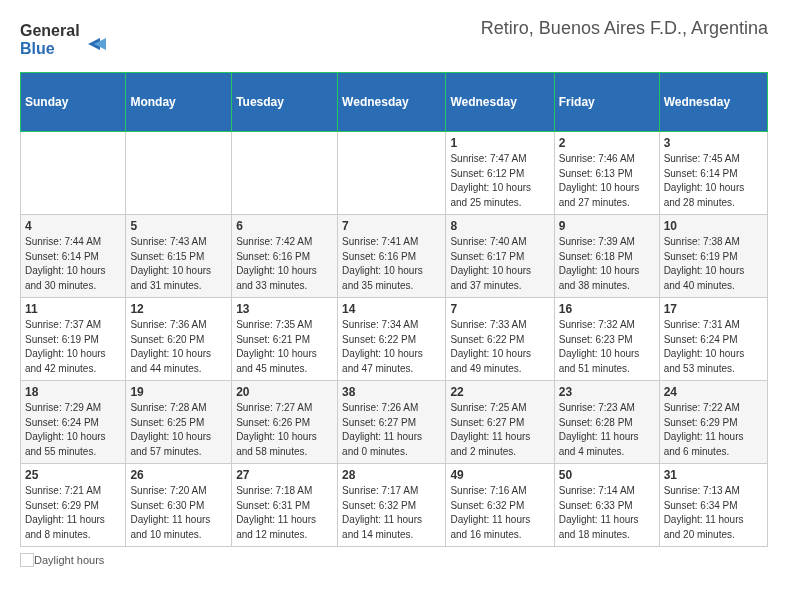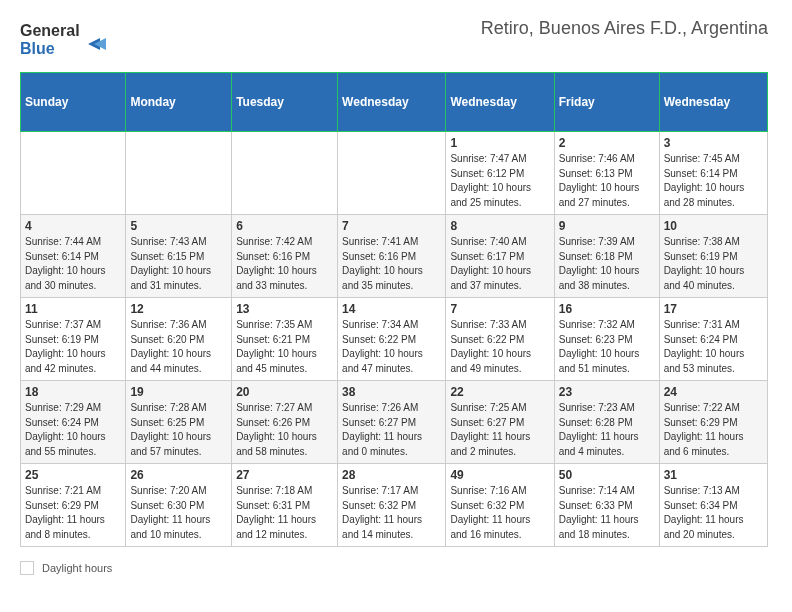--- a/index.html
+++ b/index.html
@@ -74,26 +74,25 @@
     }
     .day-info {
       color: #333;
       font-size: 10px;
       line-height: 1.45;
     }
     .empty-cell {
       background: #fff !important;
     }
     .footer {
-      margin-top: 14px;
+      margin-top: 6px;
       font-size: 11px;
       color: #555;
       display: flex;
       align-items: center;
-      gap: 8px;
     }
     .footer-box {
       display: inline-block;
       width: 14px;
       height: 14px;
       background: #fff;
       border: 1px solid #ccc;
       vertical-align: middle;
     }
   </style>

